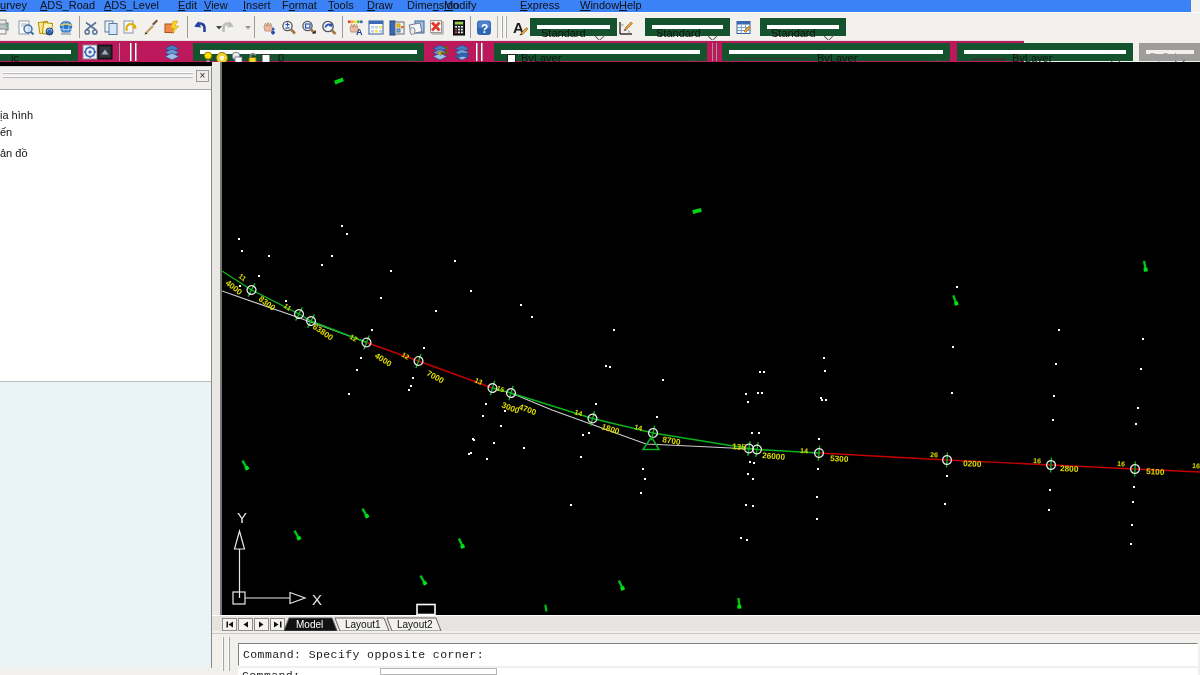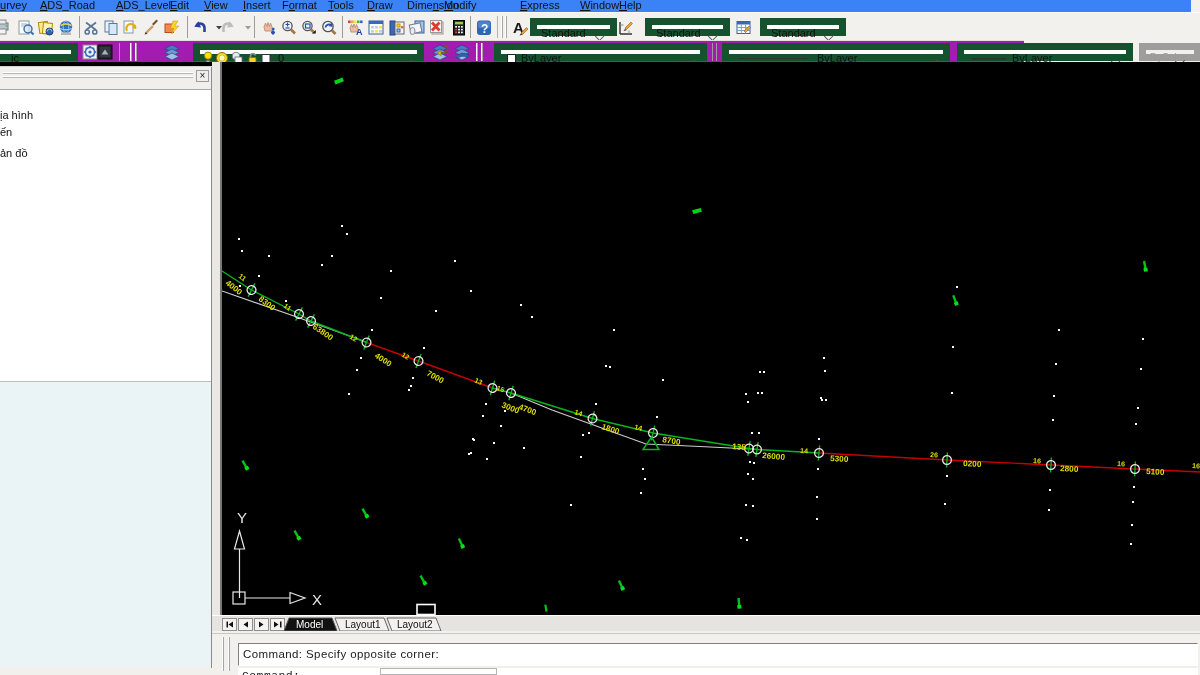--- a/index.html
+++ b/index.html
@@ -2,48 +2,48 @@
 <html><head><meta charset="utf-8">
 <style>
 *{margin:0;padding:0;box-sizing:border-box;-webkit-font-smoothing:antialiased}
 html,body{width:1200px;height:675px;overflow:hidden}
 #w{position:relative;width:1200px;height:675px;overflow:hidden;background:#f2f1ee;font-family:"Liberation Sans",sans-serif}
 .ab{position:absolute}
 #menu{left:0;top:0;width:1191px;height:12px;background:#3b82f6;font-size:11px;color:#111;line-height:12px}
 #menu span{position:absolute;top:-1px;white-space:pre}
 #menu u{text-decoration:underline}
 #tb1{left:0;top:12px;width:1200px;height:28px;background:#f2f1ee;border-top:1px solid #fbfafa}
-#tb2{left:0;top:40px;width:1024px;height:22px;background:#a21caf;border-top:1px solid #e2e0dd}
+#tb2{left:0;top:40px;width:1024px;height:22px;background:#be185d;border-top:1px solid #e2e0dd}
 .sep{position:absolute;width:1px;height:22px;background:#9d9c9a;top:3px}
 .sep2{position:absolute;width:1px;height:18px;background:#9d9c9a;top:2px}
 .grip{position:absolute;width:2px;background:#fff;border-left:1px solid #fff;border-right:1px solid #a8a6a3}
 .combo{position:absolute;background:#fff;border:7px solid #14532d;font-size:11px;color:#111}
 .combo .tx{position:absolute;left:4px;top:2px;white-space:pre}
 .arr{position:absolute;right:1px;top:1px;bottom:1px;width:17px;background:#fcfcfc;color:#444;text-align:center}
 .arr:after{content:"";position:absolute;left:4px;top:6px;width:7px;height:7px;border-left:1.6px solid #555;border-bottom:1.6px solid #555;transform:rotate(-45deg) scale(1,.8)}
 #client{left:0;top:62px;width:1200px;height:613px;background:#000}
 #gapstrip{left:212px;top:62px;width:10px;height:569px;background:#e9e8e5;border-right:2px solid #787878}
 #tabs{left:212px;top:615px;width:1172px;height:16px;background:#e6e4e0;border-top:1px solid #fff}
 #dock{left:0;top:631px;width:1200px;height:44px;background:#f1f0ed}
-#cmdbox{position:absolute;left:238px;top:12px;width:960px;height:23px;background:#fff;border:1px solid #808080;border-bottom-color:#fff;border-right-color:#fff;font-family:Liberation Sans, sans-serif;font-size:11.5px;letter-spacing:.4px;color:#1a1a1a}
+#cmdbox{position:absolute;left:238px;top:12px;width:960px;height:23px;background:#fff;border:1px solid #808080;border-bottom-color:#fff;border-right-color:#fff;font-family:Liberation Mono, monospace;font-size:11.5px;letter-spacing:.4px;color:#1a1a1a}
 #cmd2{position:absolute;left:238px;top:37px;width:960px;height:7px;background:#fff;overflow:hidden;font-family:"Liberation Mono",monospace;font-size:11.5px;letter-spacing:.4px;color:#1a1a1a}
 #panel{left:0;top:66px;width:212px;height:601px;background:#fff;border-top:1px solid #d5d4d2}
 #ptitle{position:absolute;left:0;top:0;width:211px;height:23px;background:#f0efed;border-bottom:1px solid #a9a8a6}
 #pblue{position:absolute;left:0;top:314px;width:211px;height:286px;background:#eaf3f6;border-top:1px solid #bdbebe}
 #panel .pright{position:absolute;right:0;top:0;width:1px;height:601px;background:#8b8a88}
 .ptx{position:absolute;font-size:11px;color:#111;white-space:pre}
 </style></head>
 <body>
 <div id="w">
 
 <div id="menu" class="ab">
 <span style="left:0px"><u>u</u>rvey</span>
 <span style="left:40px"><u>A</u>DS_Road</span>
-<span style="left:116px"><u>A</u>DS_Level</span>
-<span style="left:170px"><u>E</u>dit</span>
+<span style="left:104px"><u>A</u>DS_Level</span>
+<span style="left:178px"><u>E</u>dit</span>
 <span style="left:204px"><u>V</u>iew</span>
 <span style="left:243px"><u>I</u>nsert</span>
 <span style="left:282px">F<u>o</u>rmat</span>
 <span style="left:328px"><u>T</u>ools</span>
 <span style="left:367px"><u>D</u>raw</span>
 <span style="left:407px">Dime<u>n</u>sion</span>
 <span style="left:444px"><u>M</u>odify</span>
 <span style="left:520px"><u>E</u>xpress</span>
 <span style="left:580px"><u>W</u>indow</span>
 <span style="left:619px"><u>H</u>elp</span>

